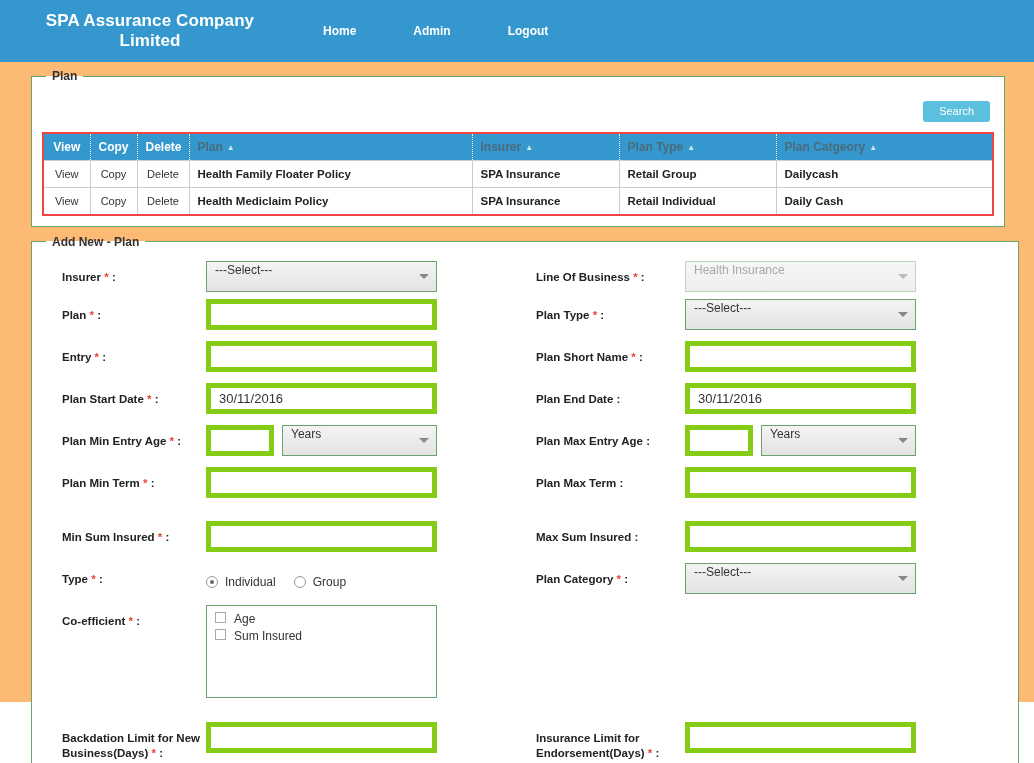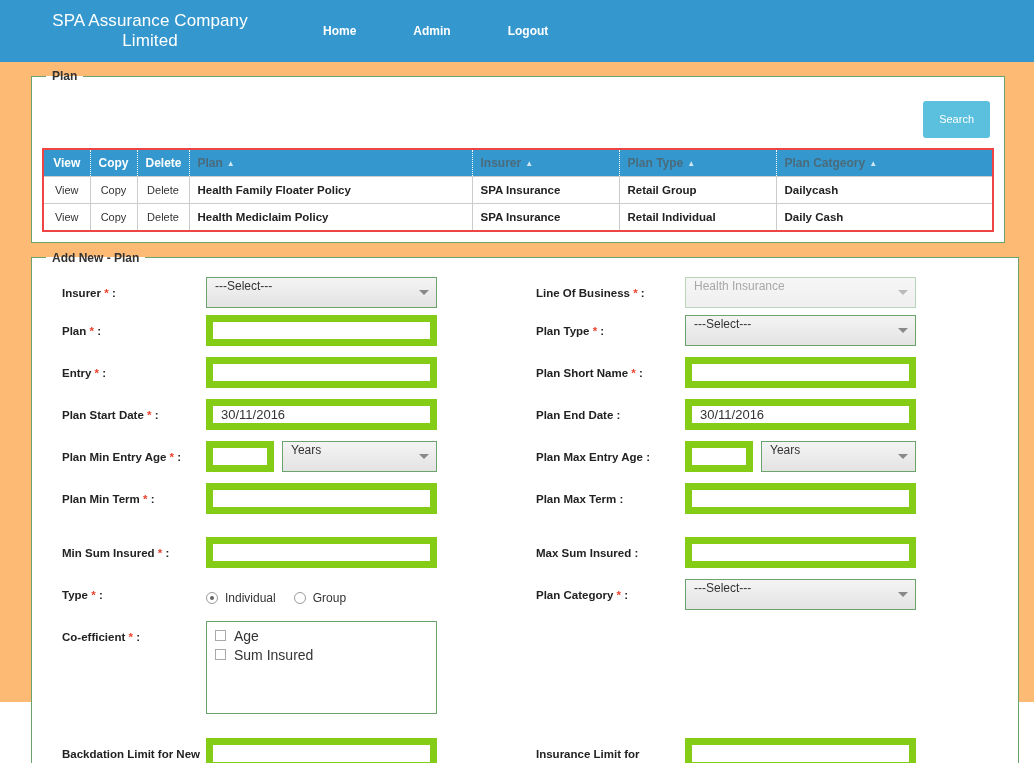--- a/index.html
+++ b/index.html
@@ -15,21 +15,21 @@
   .navbar {
     height: 62px;
     background: #3498ce;
     position: relative;
     display: flex;
     align-items: center;
   }
   .brand {
     color: #ffffff;
     font-size: 17px;
-    font-weight: normal;
+    font-weight: bold;
     line-height: 20px;
     width: 240px;
     margin-left: 30px;
     text-align: center;
     letter-spacing: .1px;
   }
   .nav-links {
     display: flex;
     margin-left: 53px;
     align-items: center;
@@ -76,21 +76,21 @@
     display: flex;
     justify-content: flex-end;
     padding: 18px 4px 10px 4px;
   }
   .btn-search {
     background: #5bc0de;
     border: none;
     color: #ffffff;
     font-size: 11px;
     font-family: "Liberation Sans", sans-serif;
-    padding: 12px 16px;
+    padding: 4px 16px;
     border-radius: 3px;
     cursor: pointer;
     line-height: 13px;
   }
 
   
   table.grid {
     width: 100%;
     border-collapse: collapse;
     border: 2px solid #ef4444;
@@ -166,21 +166,21 @@
     width: 164px;
     padding-left: 20px;
   }
   .lblB { padding-left: 11px; width: 160px; }
   .req { color: #e8412c; font-weight: bold; }
   .ctl { flex: 1; }
 
   input.tb {
     width: 231px;
     height: 31px;
-    border: 7px solid #84cc16;
+    border: 5px solid #84cc16;
     background: #ffffff;
     font-size: 13px;
     color: #333333;
     padding: 4px 8px;
     outline: none;
     font-family: "Liberation Sans", sans-serif;
     border-radius: 0;
   }
   input.tb.small { width: 68px; }
 
@@ -248,22 +248,22 @@
 
   .listbox {
     width: 231px;
     height: 93px;
     border: 1px solid #6aa46a;
     background: #ffffff;
     padding: 6px 8px;
   }
   .cbrow {
     display: flex;
-    align-items: center;
-    font-size: 14px;
+    align-items: flex-start;
+    font-size: 12px;
     color: #333333;
     margin-bottom: 3px;
     cursor: pointer;
   }
   .cbox {
     width: 11px; height: 11px;
     border: 1px solid #a9a9a9;
     background: #ffffff;
     margin-right: 8px;
     display: inline-block;

